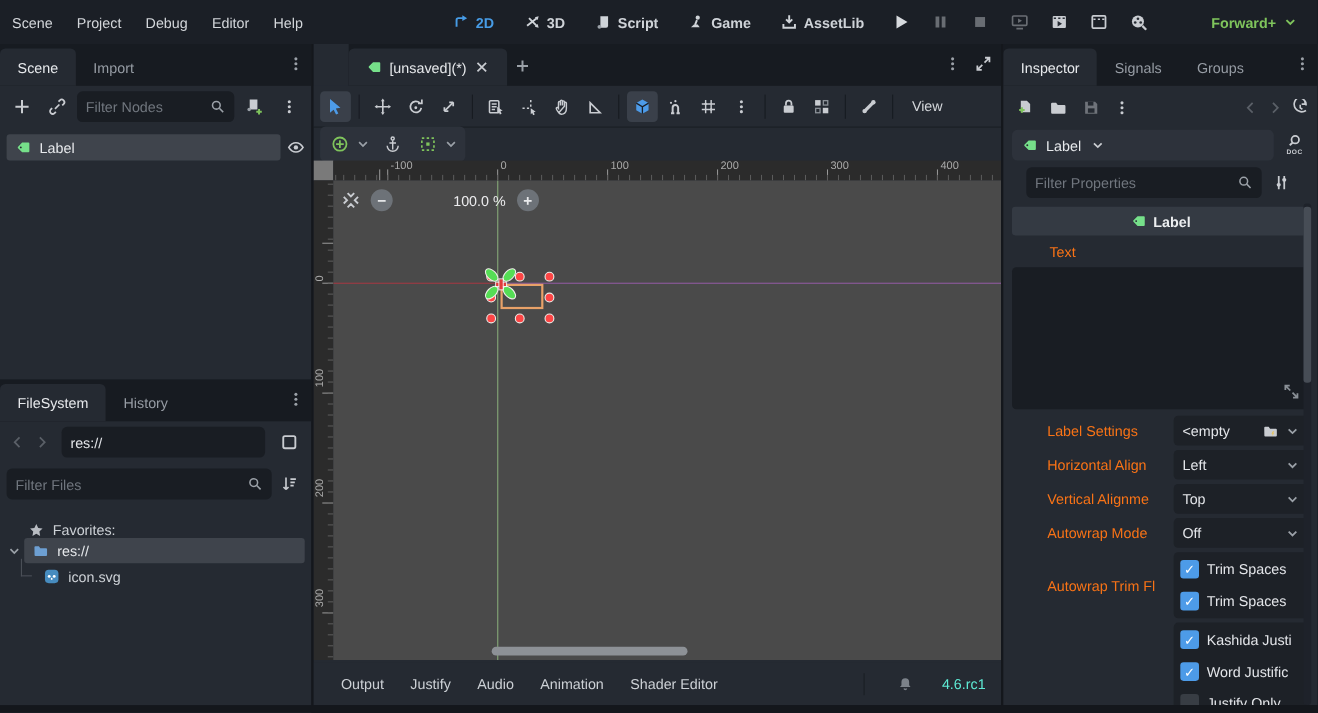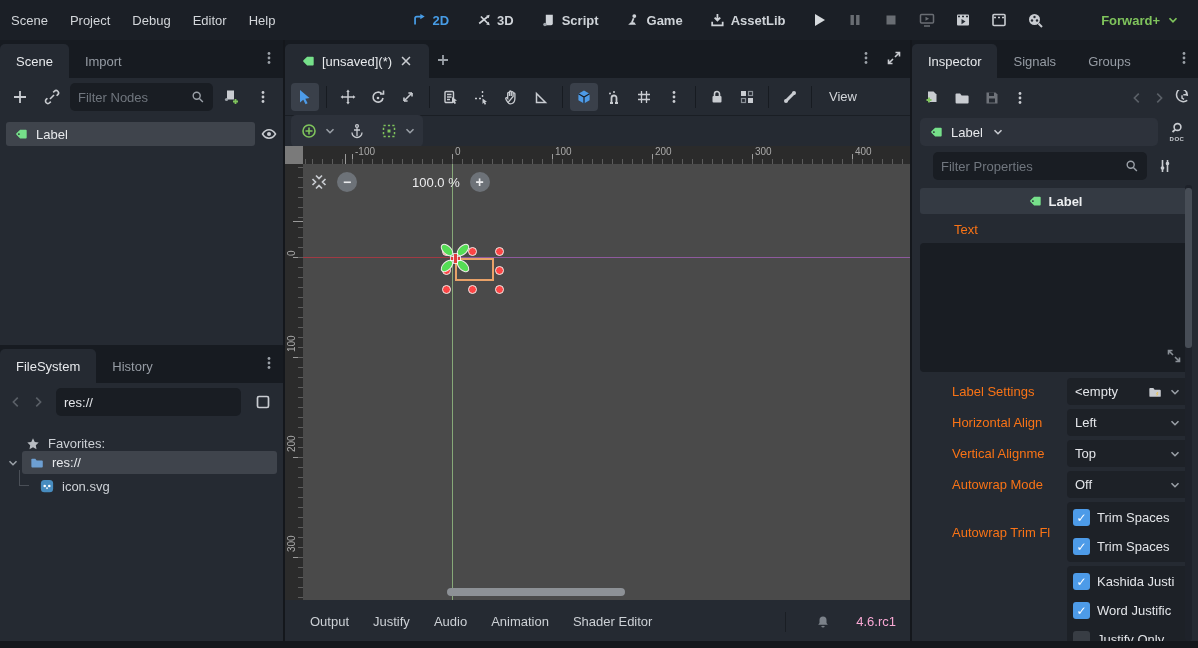--- a/index.html
+++ b/index.html
@@ -32,21 +32,21 @@
   .icon-btn.pressed{background:#3a404a;}
   
   .scene-dock{left:0;top:40px;width:283px;height:305px;}
   .fs-dock{left:0;top:345px;width:283px;height:352px;}
   .scene-toolbar{display:flex;align-items:center;gap:4px;padding:5px 6px;}
   .tree{padding:6px 6px;}
   .tree-row{height:24px;display:flex;align-items:center;gap:8px;padding:0 8px;color:#cdd1d6;}
   .fs-nav{display:flex;align-items:center;gap:2px;padding:5px 6px;}
   
   .center{left:285px;top:40px;width:625px;height:601px;background:#252a32;}
-  .scenetabs{height:38px;background:#171b21;display:flex;align-items:flex-end;position:relative;}
+  .scenetabs{height:38px;background:#171b21;display:flex;align-items:flex-end;position:relative;margin-left:32px;}
   .cantoolbar{height:38px;background:#252a32;display:flex;align-items:center;gap:2px;padding:0 6px;border-bottom:1px solid #1a1e24;}
   .tb-sep{width:1px;height:22px;background:#171b21;margin:0 5px;}
   .subtoolbar{height:30px;display:flex;align-items:center;padding:2px 6px;}
   .subtool-group{display:flex;align-items:center;gap:2px;background:#2d323b;border-radius:5px;padding:2px 6px;}
   .rulerwrap{position:absolute;left:0;top:106px;width:625px;height:454px;}
   .ruler-corner{position:absolute;left:0;top:0;width:18px;height:18px;background:#7a7a7a;}
   .hruler{position:absolute;left:18px;top:0;width:607px;height:18px;background:#2b2b2b;
     background-image:
       repeating-linear-gradient(to right,#5c5c5c 0 1px,transparent 1px 10px),
       repeating-linear-gradient(to right,#9a9a9a 0 1px,transparent 1px 100px);
@@ -66,21 +66,21 @@
   .handle{position:absolute;width:9px;height:9px;border-radius:50%;background:#fd4545;border:1px solid #efece8;}
   .pivot{position:absolute;left:148px;top:90px;width:9px;height:9px;}
   .pivot:before{content:"";position:absolute;left:0;top:3px;width:9px;height:3px;background:#e03c3c;box-shadow:0 0 0 1px rgba(255,255,255,.75);}
   .pivot:after{content:"";position:absolute;left:3px;top:0;width:3px;height:9px;background:#e03c3c;box-shadow:0 0 0 1px rgba(255,255,255,.75);}
   .zoombar{position:absolute;left:8px;top:8px;display:flex;align-items:center;gap:10px;}
   .zoom-circle{width:20px;height:20px;border-radius:50%;background:#6d7278;color:#e9eaec;display:flex;align-items:center;justify-content:center;font-weight:bold;font-size:14px;line-height:1;}
   .zoom-label{color:#ececee;font-size:13px;margin-left:45px;}
   .hscroll{position:absolute;left:144px;top:424px;width:178px;height:8px;border-radius:4px;background:#8d9196;}
   .bottombar{position:absolute;left:0;top:562px;width:625px;height:39px;background:#252a32;display:flex;align-items:center;padding:0 14px;gap:2px;}
   .bb-item{padding:0 11px;color:#ccd0d5;}
-  .bb-right{margin-left:auto;display:flex;align-items:center;gap:26px;color:#f9a8d4;justify-content:center;}
+  .bb-right{margin-left:auto;display:flex;align-items:center;gap:26px;color:#5eead4;justify-content:center;}
   .bb-divider{width:1px;height:20px;background:#1a1e24;margin-right:4px;}
   
   .inspector{left:912px;top:40px;width:286px;height:601px;}
   .insp-toolbar{display:flex;align-items:center;gap:6px;padding:6px 8px 4px 8px;}
   .node-row{display:flex;align-items:center;gap:6px;padding:2px 8px 2px 8px;}
   .node-dd{flex:1;background:#2d323b;border-radius:5px;height:28px;display:flex;align-items:center;gap:8px;padding:0 9px;color:#e7e9ec;}
   .filter-row{display:flex;align-items:center;gap:6px;padding:4px 21px;}
   .insp-body{position:absolute;left:0;top:145px;width:286px;height:456px;overflow:hidden;}
   .category{margin:3px 8px 0 8px;height:26px;background:#343a43;border-radius:3px;display:flex;align-items:center;justify-content:center;gap:7px;color:#eceef0;font-weight:bold;}
   .prop-label{color:#f97316;margin-left:32px;}
@@ -312,20 +312,35 @@
         </div>
       <div class="input" style="flex:1;margin:0 6px;color:#e3e5e9;">
           <span style="color:#e3e5e9">res://</span>
         </div>
       <div class="icon-btn">
           <svg class="ic" viewBox="0 0 16 16">
             <rect x="2.5" y="2.5" width="11" height="11" rx="1.5" stroke="#c9ccd1" stroke-width="1.7" fill="none"></rect>
           </svg>
         </div>
     </div>
+    <div class="fs-nav">
+      <div class="input" style="flex:1">
+        <span class="ph">Filter Files</span>
+        <svg class="ic14" viewBox="0 0 16 16">
+            <circle cx="6.5" cy="6.5" r="4" stroke="#9ba1a8" stroke-width="1.6" fill="none"></circle>
+            <path d="M9.6 9.6l4 4" stroke="#9ba1a8" stroke-width="1.6"></path>
+          </svg>
+      </div>
+      <div class="icon-btn">
+          <svg class="ic" viewBox="0 0 16 16">
+            <path d="M5 2v11M5 13l-2.3-2.3M5 13l2.3-2.3" stroke="#c9ccd1" stroke-width="1.5" fill="none"></path>
+            <path d="M9 3.5h5M9 6.5h4M9 9.5h3" stroke="#c9ccd1" stroke-width="1.5"></path>
+          </svg>
+        </div>
+    </div>
     <div class="tree">
       <div class="tree-row" style="padding-left:20px;align-items:flex-end;">
         <svg class="ic14" viewBox="0 0 16 16">
             <path d="M8 1.5l2 4.1 4.5.6-3.3 3.2.8 4.5L8 11.8l-4 2.1.8-4.5L1.5 6.2 6 5.6z" fill="#b8bcc2"></path>
           </svg>
         <span>Favorites:</span>
       </div>
       <div style="display:flex;align-items:center;gap:2px;">
         <svg class="ic14" viewBox="0 0 16 16">
             <path d="M4 6l4 4 4-4" stroke="#9ba1a8" stroke-width="1.8" fill="none"></path>

